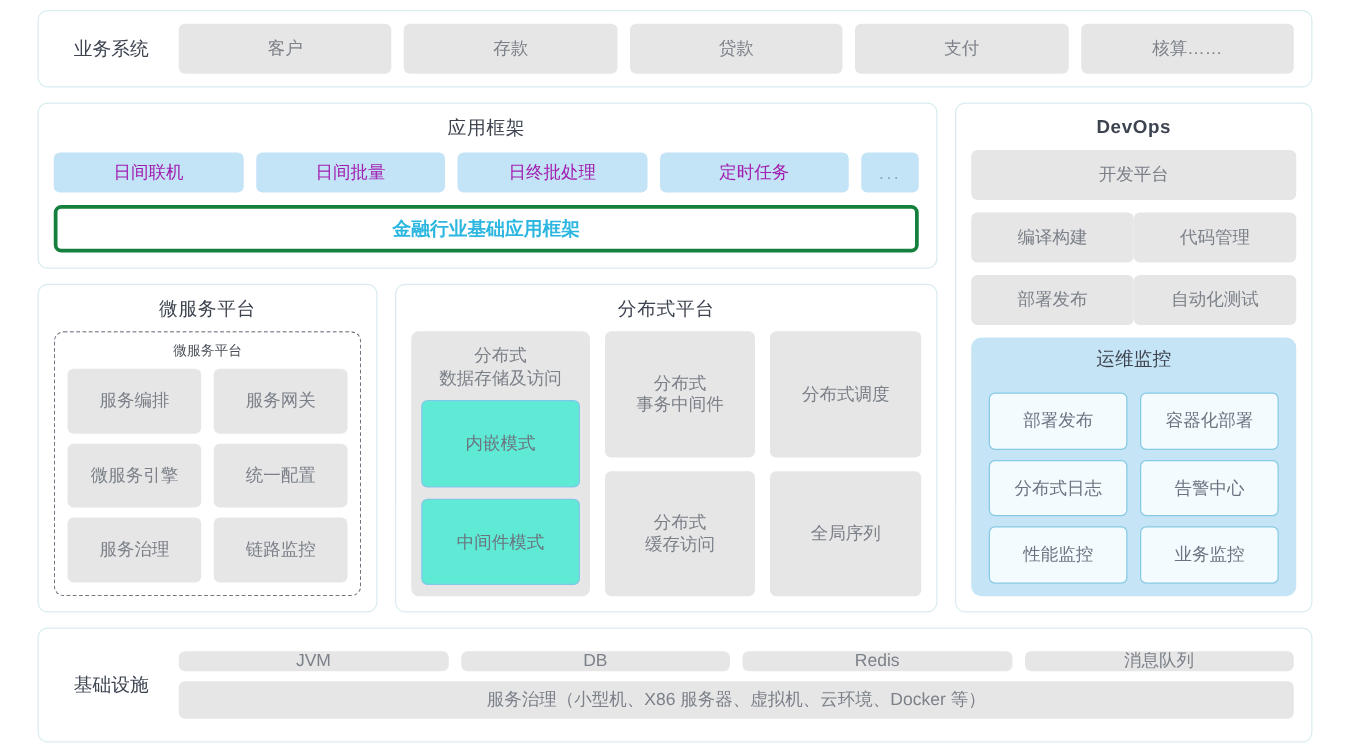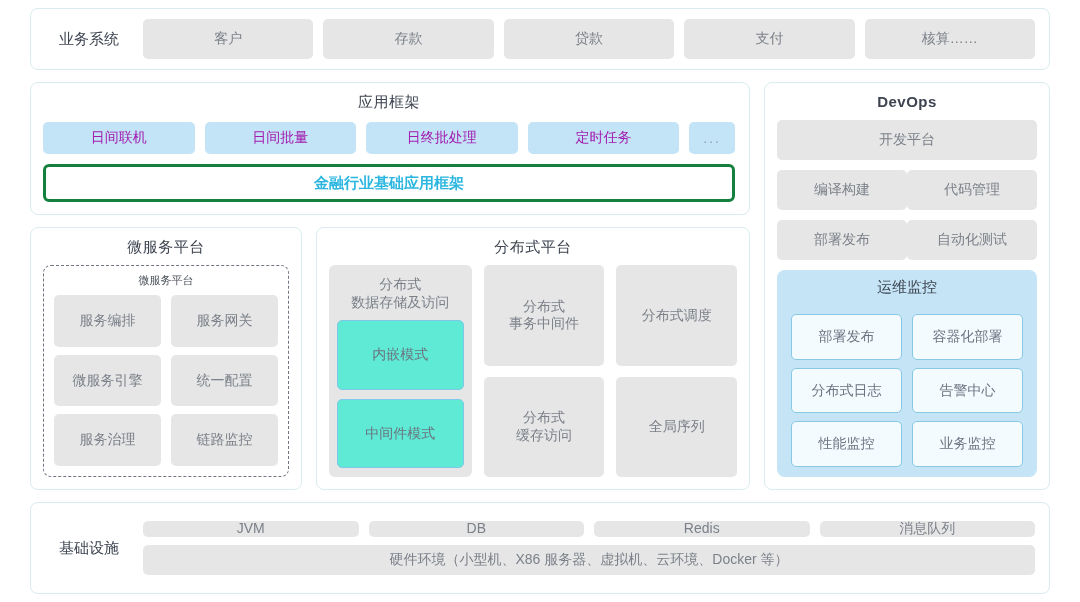--- a/index.html
+++ b/index.html
@@ -328,18 +328,18 @@
   <div class="card row-infra">
     <div class="side-label">基础设施</div>
     <div class="infra-cols">
       <div class="infra-top">
         <div class="chip">JVM</div>
         <div class="chip">DB</div>
         <div class="chip">Redis</div>
         <div class="chip">消息队列</div>
       </div>
       <div class="infra-bottom">
-        <div class="chip">硬件环境（小型机、X86 服务器、虚拟机、云环境、Docker 等）</div>
+        <div class="chip">服务治理（小型机、X86 服务器、虚拟机、云环境、Docker 等）</div>
       </div>
     </div>
   </div>
 
 </div>
 
 </body></html>

